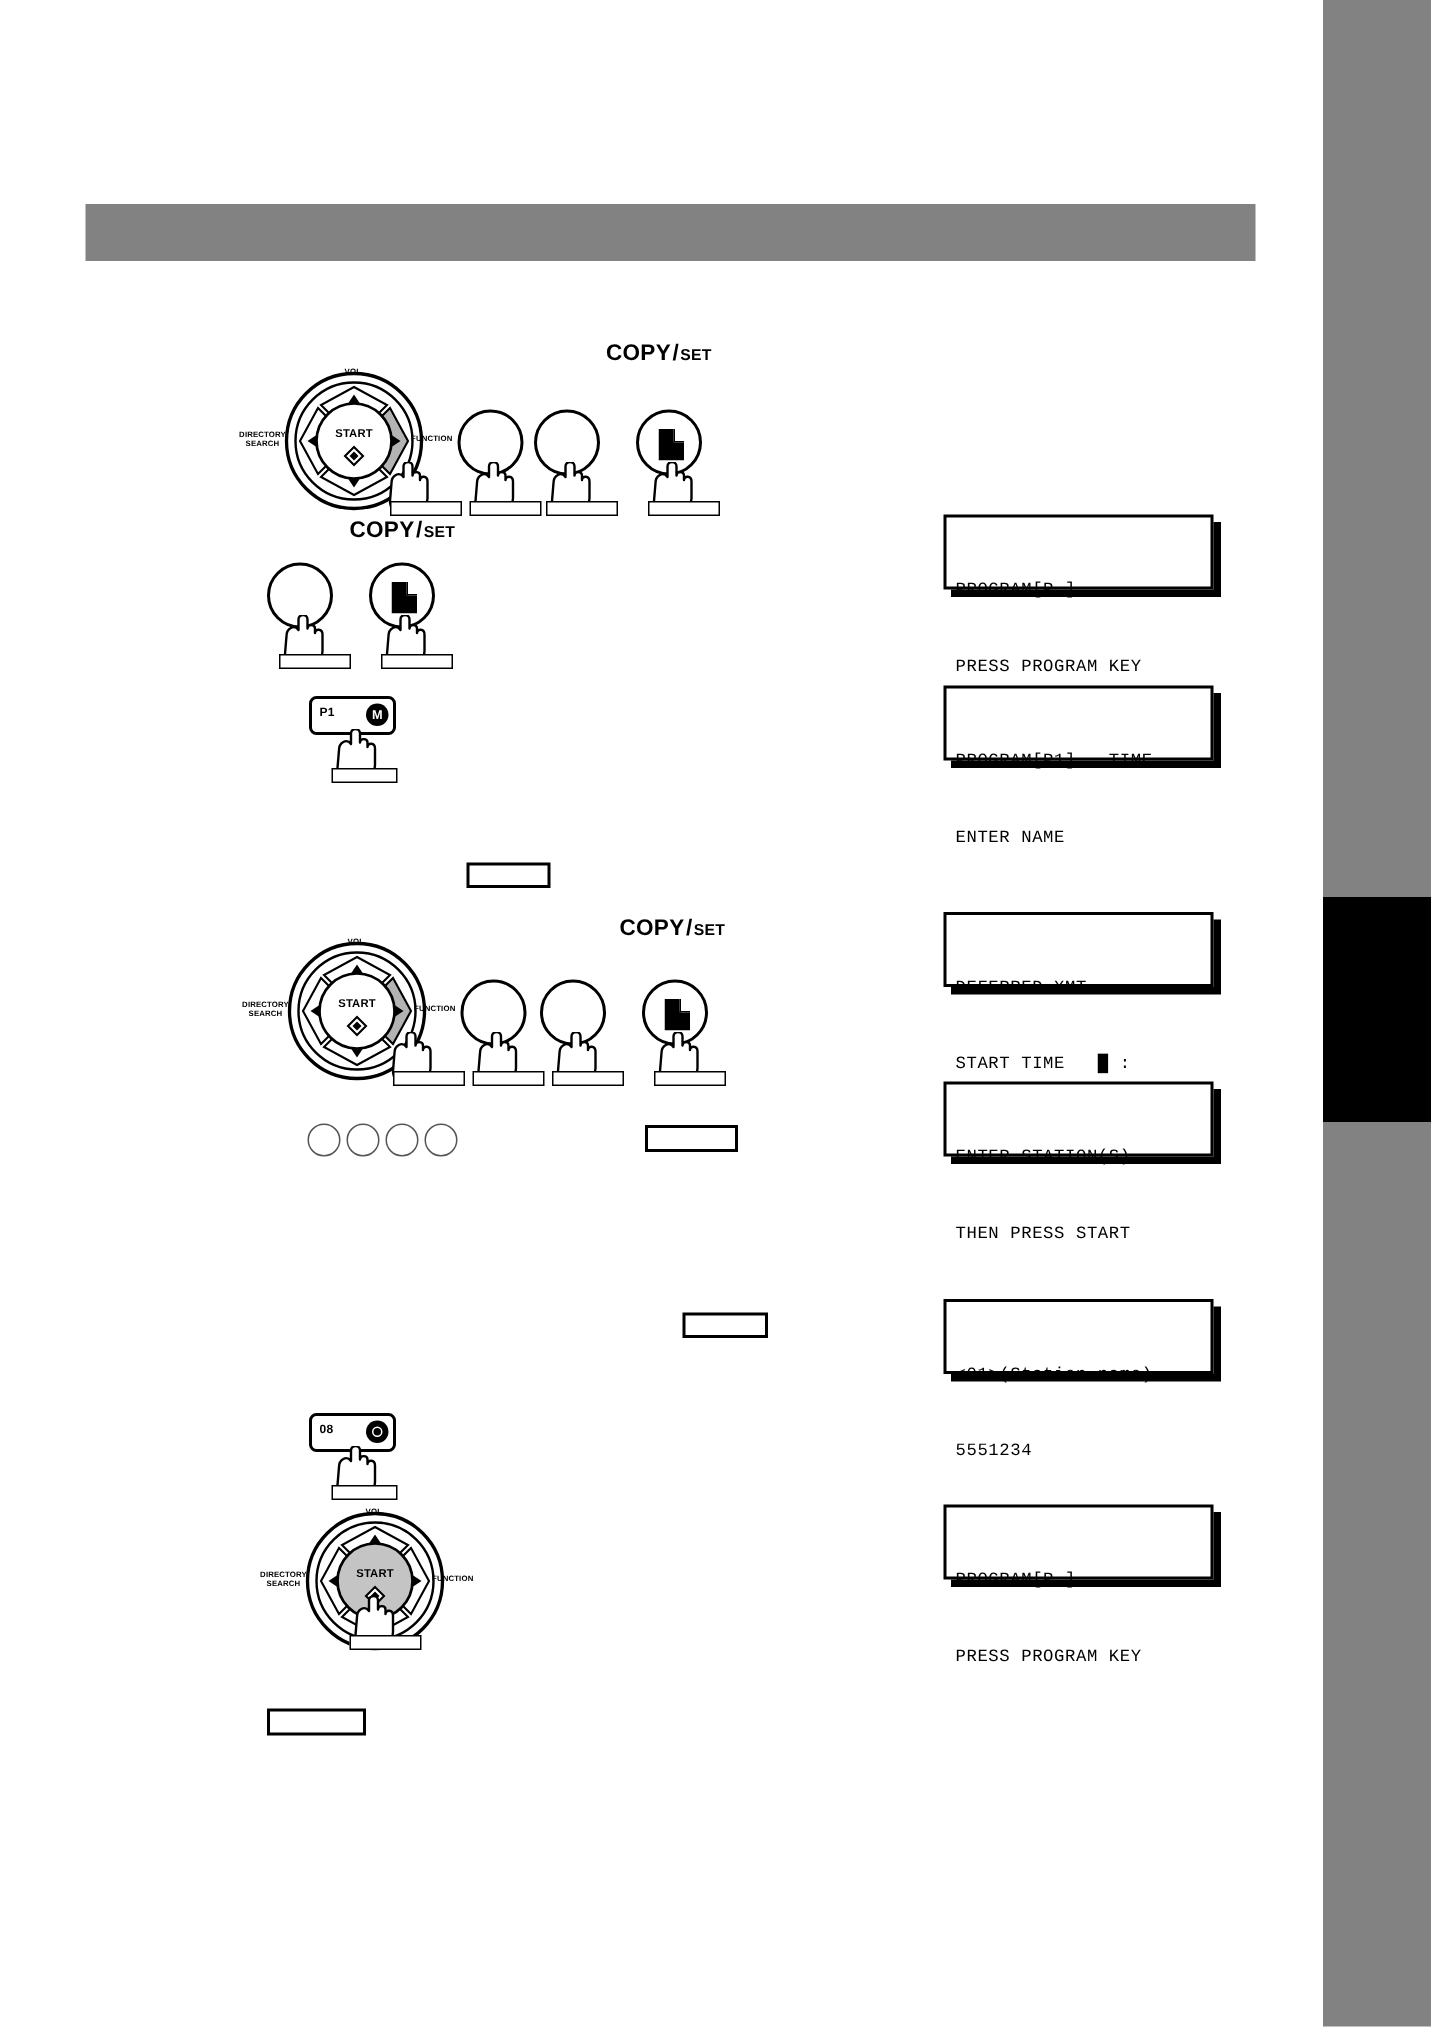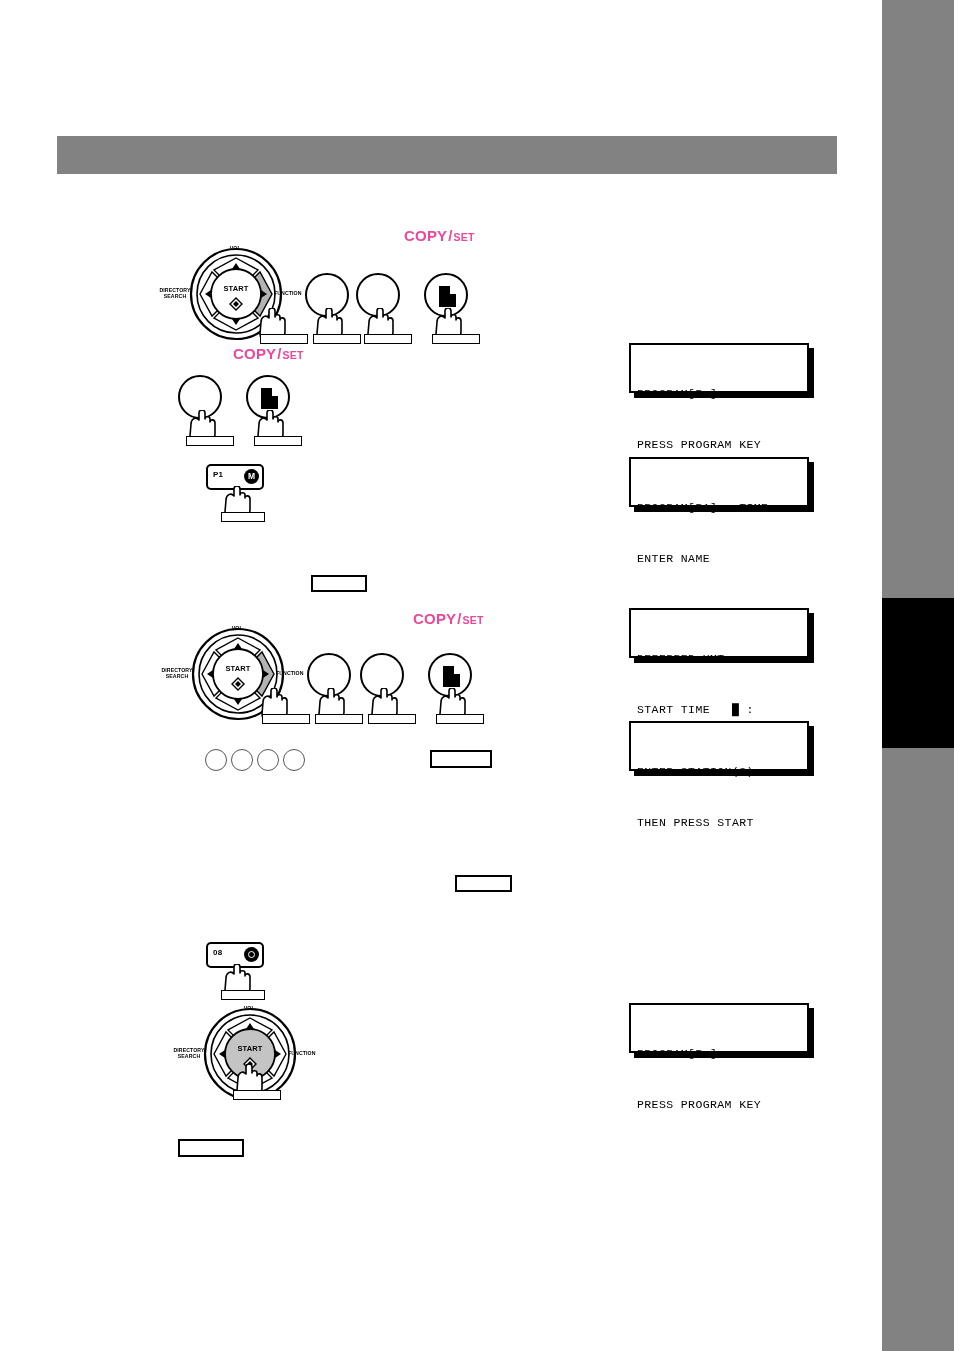--- a/index.html
+++ b/index.html
@@ -66,21 +66,21 @@
     letter-spacing: 0.4px;
     color: #000;
     white-space: pre;
   }
   .lcd .row { display: block; }
 
   
   .copyset {
     position: absolute;
     white-space: nowrap;
-    color: #ec4899;
+    color: #000000;
   }
   .copyset .big {
     font-weight: bold;
     font-size: 15px;
     letter-spacing: 0.2px;
   }
   .copyset .slash {
     font-weight: bold;
     font-size: 15px;
     margin: 0 1px;
@@ -467,19 +467,23 @@
   <div class="lcd" style="left:629px; top:721px;">
     <span class="row">ENTER STATION(S)</span>
     <span class="row">THEN PRESS START</span>
   </div>
 
   <div class="lcd" style="left:629px; top:608px;">
     <span class="row">DEFERRED XMT</span>
     <span class="row">START TIME   █ :</span>
   </div>
 
+  <div class="lcd" style="left:629px; top:866px;">
+    <span class="row">&lt;01&gt;(Station name)</span>
+    <span class="row">5551234</span>
+  </div>
 
   <div class="lcd" style="left:629px; top:1003px;">
     <span class="row">PROGRAM[P ]</span>
     <span class="row">PRESS PROGRAM KEY</span>
   </div>
 
 </div>
 
 </body></html>

